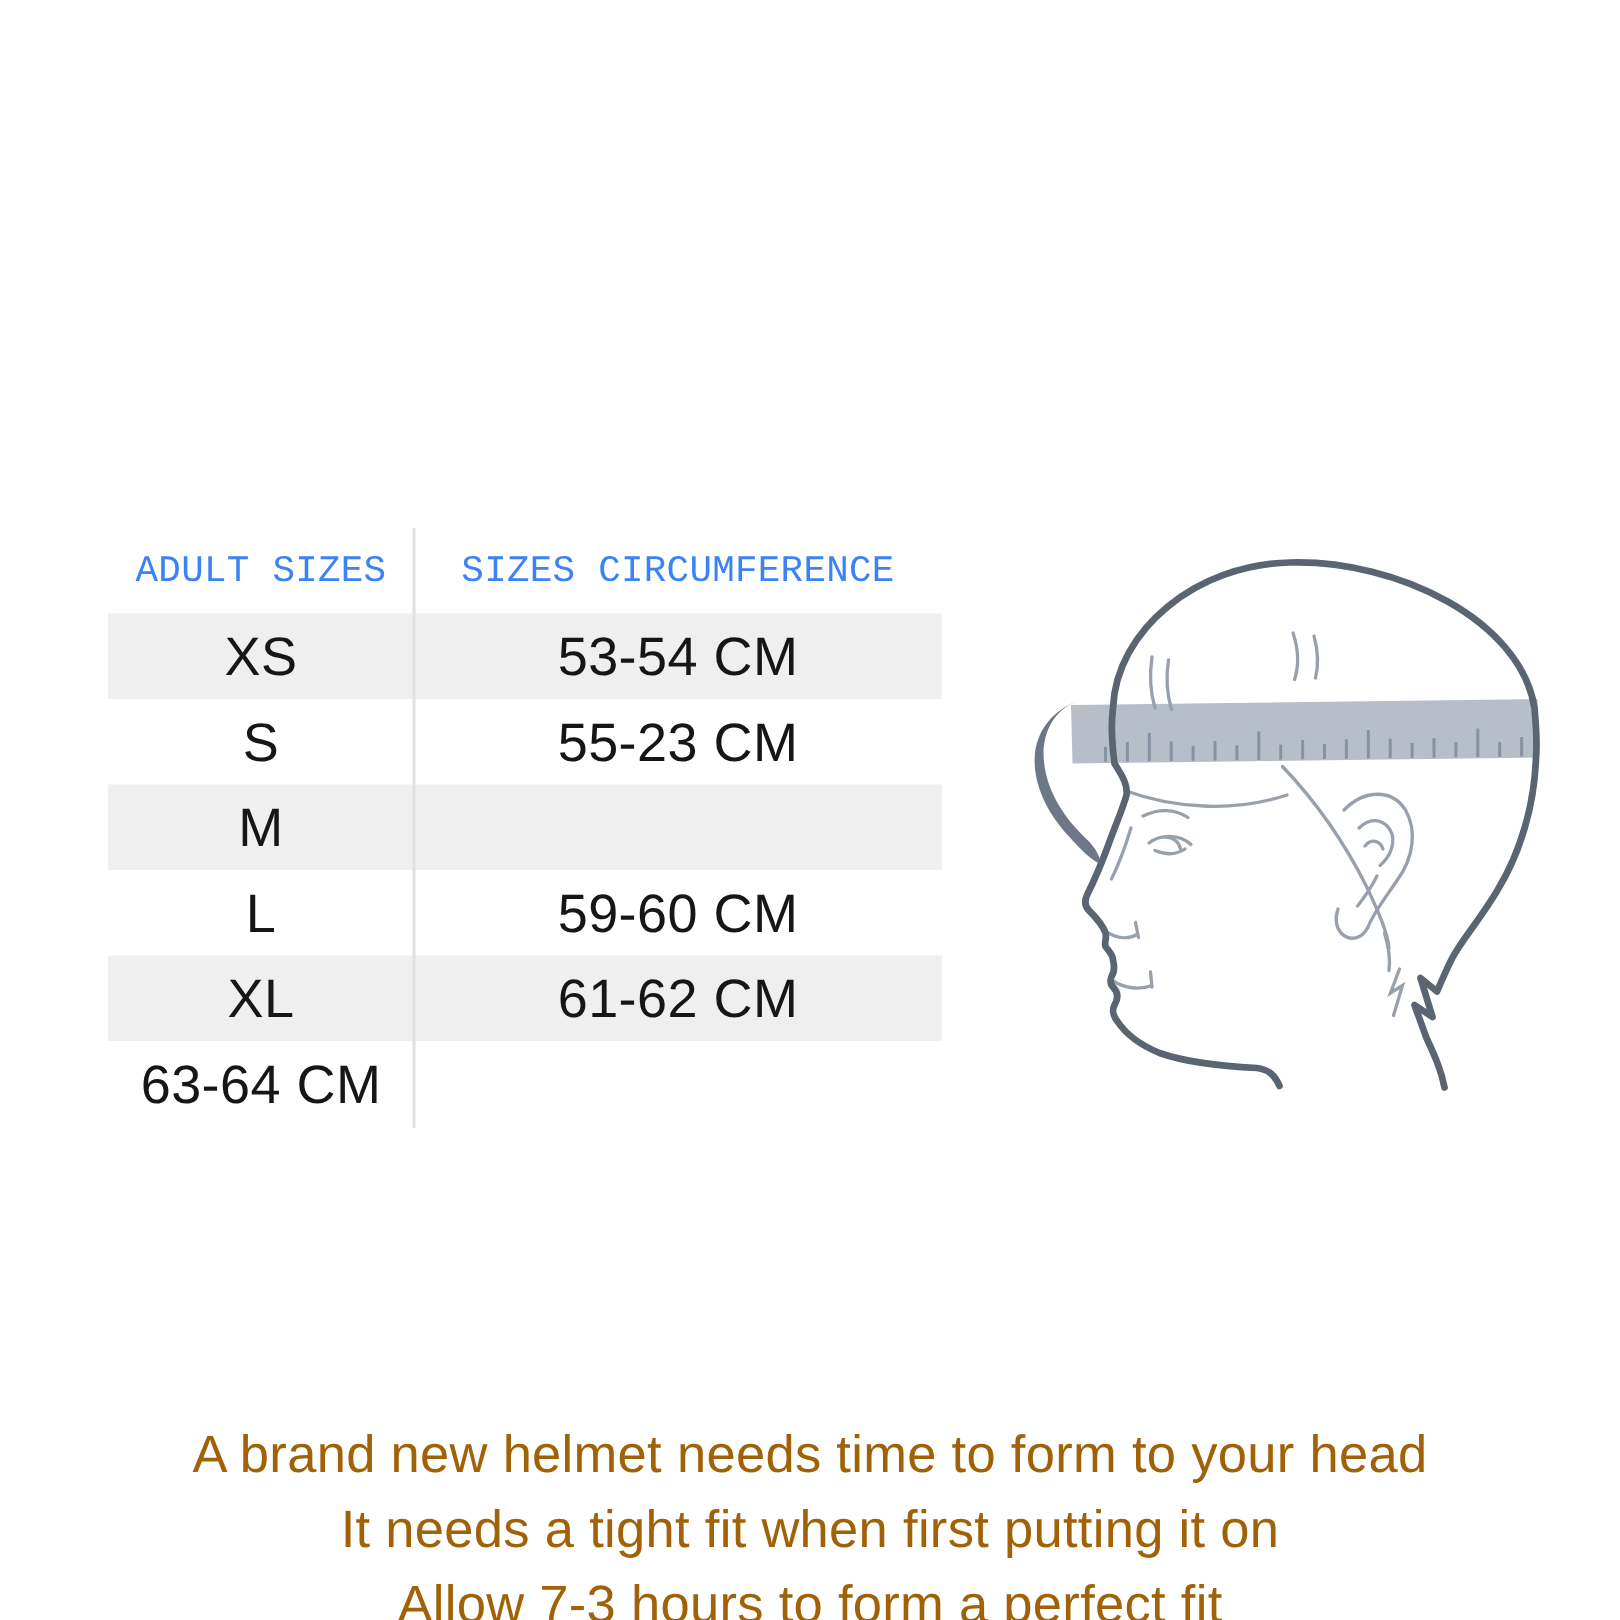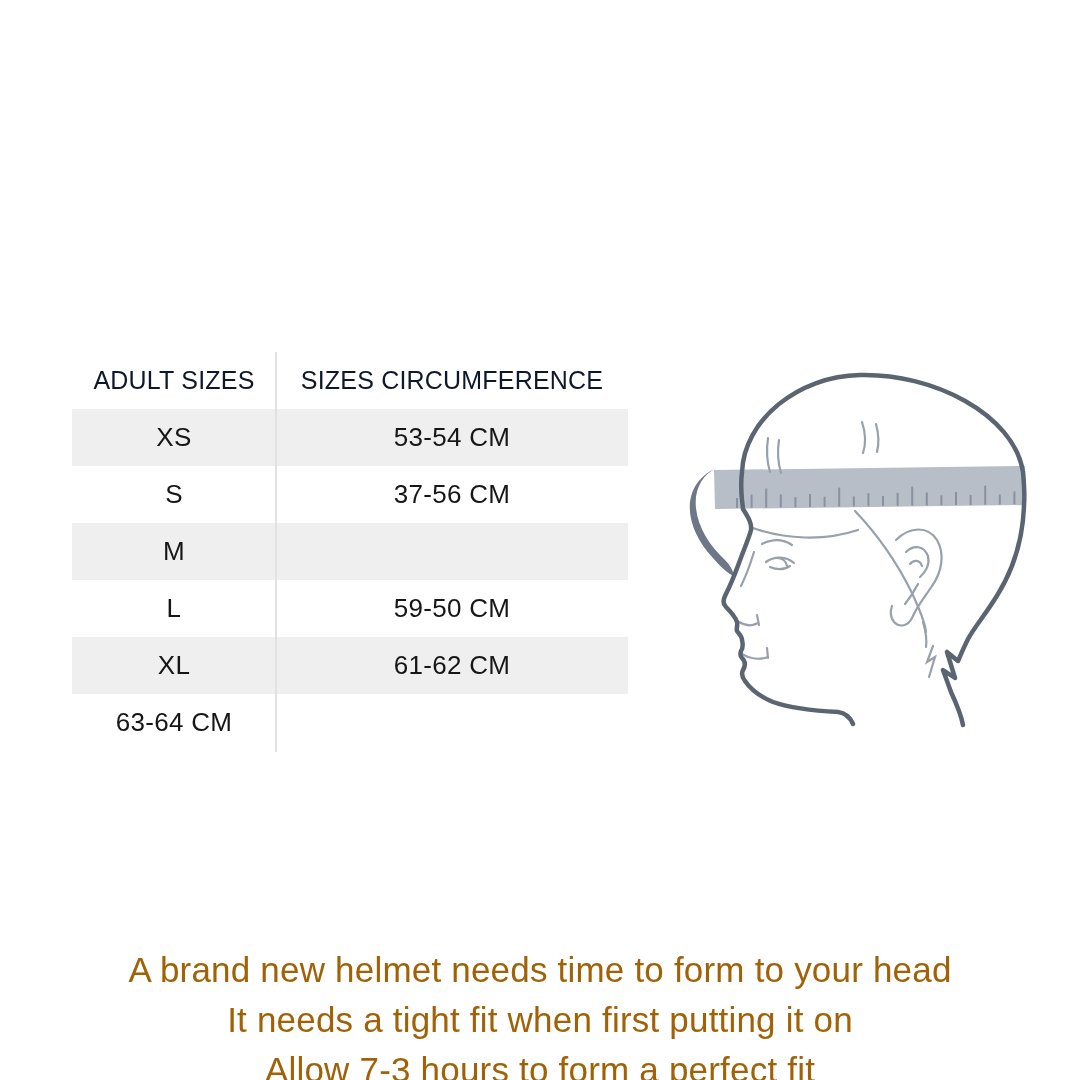--- a/index.html
+++ b/index.html
@@ -3,22 +3,22 @@
 <meta charset="utf-8">
 <style>
   html,body{margin:0;padding:0;background:#fff;}
   .canvas{
     position:relative;width:1080px;height:1080px;background:#ffffff;overflow:hidden;
     font-family:"Liberation Sans","DejaVu Sans",sans-serif;color:#1a1a1a;
   }
   
   .size-table{position:absolute;left:72px;top:352px;width:556px;}
   .trow{display:grid;grid-template-columns:204px 352px;height:57px;align-items:center;}
-  .trow .cell{text-align:center;font-size:26px;letter-spacing:.3px;color:#161616;white-space:nowrap;}
-  .trow.header .cell{font-size:25px;letter-spacing:.2px;color:#0f172a;}
+  .trow .cell{text-align:center;font-size:36px;letter-spacing:.3px;color:#161616;white-space:nowrap;}
+  .trow.header .cell{font-size:25px;letter-spacing:.2px;color:#3b82f6;font-family:Liberation Mono, monospace;}
   .trow.alt{background:#f0efef;}
   .col-divider{position:absolute;left:203px;top:0;width:2px;height:400px;background:#dfe2e5;}
   
   .head-illustration{position:absolute;left:680px;top:360px;width:400px;height:400px;}
   
   .footer-note{
     position:absolute;left:0;top:945px;width:1080px;text-align:center;
     font-size:35px;line-height:50px;color:#a16207;letter-spacing:.2px;
   }
 </style>
@@ -32,28 +32,28 @@
     <div class="trow header">
       <div class="cell">ADULT SIZES</div>
       <div class="cell">SIZES CIRCUMFERENCE</div>
     </div>
     <div class="trow alt">
       <div class="cell">XS</div>
       <div class="cell">53-54 CM</div>
     </div>
     <div class="trow">
       <div class="cell">S</div>
-      <div class="cell">37-56 CM</div>
+      <div class="cell">55-23 CM</div>
     </div>
     <div class="trow alt">
       <div class="cell">M</div>
     </div>
     <div class="trow">
       <div class="cell">L</div>
-      <div class="cell">59-50 CM</div>
+      <div class="cell">59-60 CM</div>
     </div>
     <div class="trow alt">
       <div class="cell">XL</div>
       <div class="cell">61-62 CM</div>
     </div>
     <div class="trow">
       <div class="cell">63-64 CM</div>
     </div>
   </div>
 

